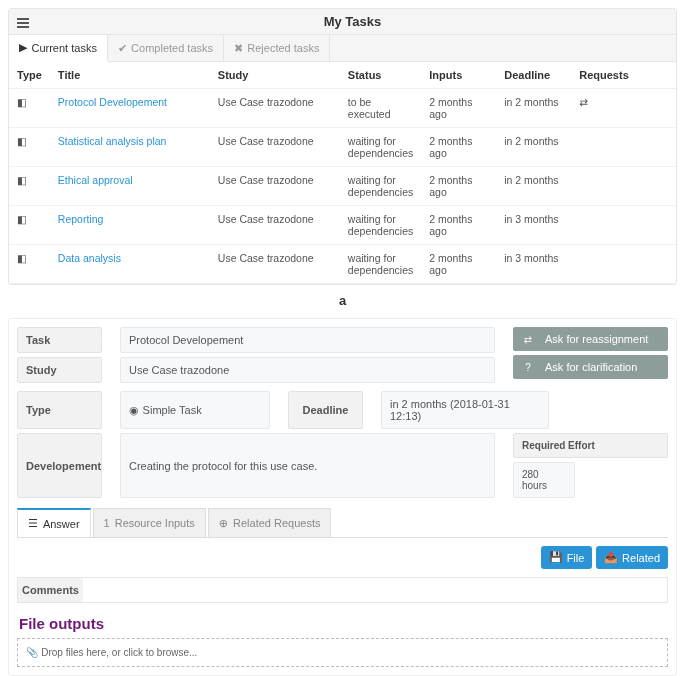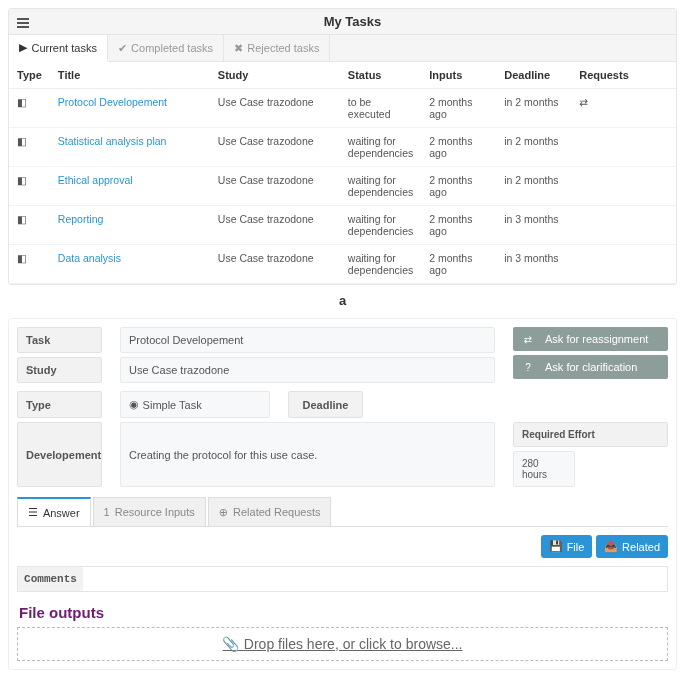--- a/index.html
+++ b/index.html
@@ -24,24 +24,24 @@
   .right-col { width: 155px; display: flex; flex-direction: column; gap: 4px; }
   .action-btn { background: #8d9d9a; color: #fff; font-size: 11px; padding: 6px 8px; border: none; border-radius: 2px; display: flex; align-items: center; gap: 10px; cursor: pointer; }
   .action-btn .ico { width: 14px; text-align: center; font-size: 10px; }
   .dtabs { display: flex; border-bottom: 1px solid #ddd; margin-top: 10px; }
   .dtab { padding: 7px 10px; font-size: 11px; color: #888; background: #f0f0f0; border: 1px solid #ddd; border-bottom: none; margin-right: 2px; display: flex; align-items: center; gap: 5px; cursor: pointer; }
   .dtab.active { background: #fff; color: #333; border-top: 2px solid #2a94d6; }
   .btnbar { display: flex; justify-content: flex-end; gap: 4px; margin: 8px 0; }
   .btn { font-size: 11px; padding: 5px 8px; border-radius: 3px; border: none; color: #fff; cursor: pointer; display: flex; align-items: center; gap: 4px; }
   .btn-primary { background: #2a94d6; }
   .comments { display: flex; border: 1px solid #e5e5e5; }
-  .comments .lbox { width: 65px; border: none; justify-content:center;font-family:Liberation Mono, monospace;}
+  .comments .lbox { width: 65px; border: none; justify-content:center;}
   .comments textarea { flex: 1; border: none; resize: none; padding: 8px; font-size: 11px; color: #888; height: 55px; outline:none; font-family:inherit;}
   .fileout-h { font-size: 15px; font-weight: 700; margin: 12px 2px 6px; color:#701a75;}
-  .dropzone { border: 1px dashed #bbb; text-align: center; padding: 8px; font-size: 14px; color: #666; cursor: pointer; text-decoration: underline; }
+  .dropzone { border: 1px dashed #bbb; text-align: left; padding: 8px; font-size: 10px; color: #666; cursor: pointer; }
   svg { display: inline-block; vertical-align: middle; }
 </style>
 </head>
 <body>
 
 <div class="panel">
   <div class="panel-header">
     <span class="icon">
       <svg width="12" height="10">
           <rect y="0" width="12" height="2" fill="#555"></rect>
@@ -152,20 +152,21 @@
     </div>
   </div>
 
   <div class="row">
     <div class="lbox" style="width:85px">Type</div>
     <div class="vbox" style="width:150px">
       <span style="margin-right:4px">◉</span>
       <span>Simple Task</span>
     </div>
     <div class="lbox" style="width:75px;justify-content:center">Deadline</div>
+    <div class="vbox" style="width:168px">in 2 months (2018-01-31 12:13)</div>
   </div>
 
   <div class="row">
     <div class="left-col row" style="margin-bottom:0">
       <div class="lbox" style="width:85px">Developement</div>
       <div class="vbox" style="flex:1">Creating the protocol for this use case.</div>
     </div>
     <div class="right-col row" style="flex-direction:column;margin-bottom:0">
       <div class="lbox" style="flex:1;font-size:10px">Required Effort</div>
       <div class="vbox" style="width:62px;font-size:10px">280 hours</div>

